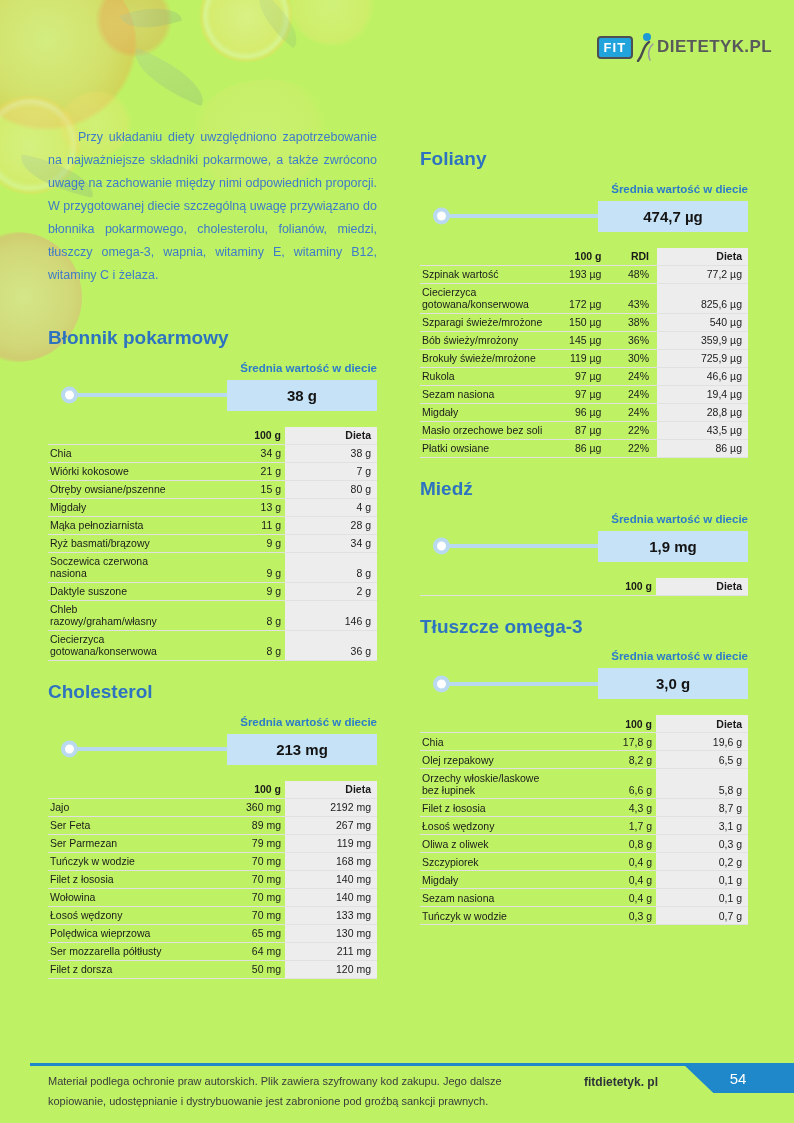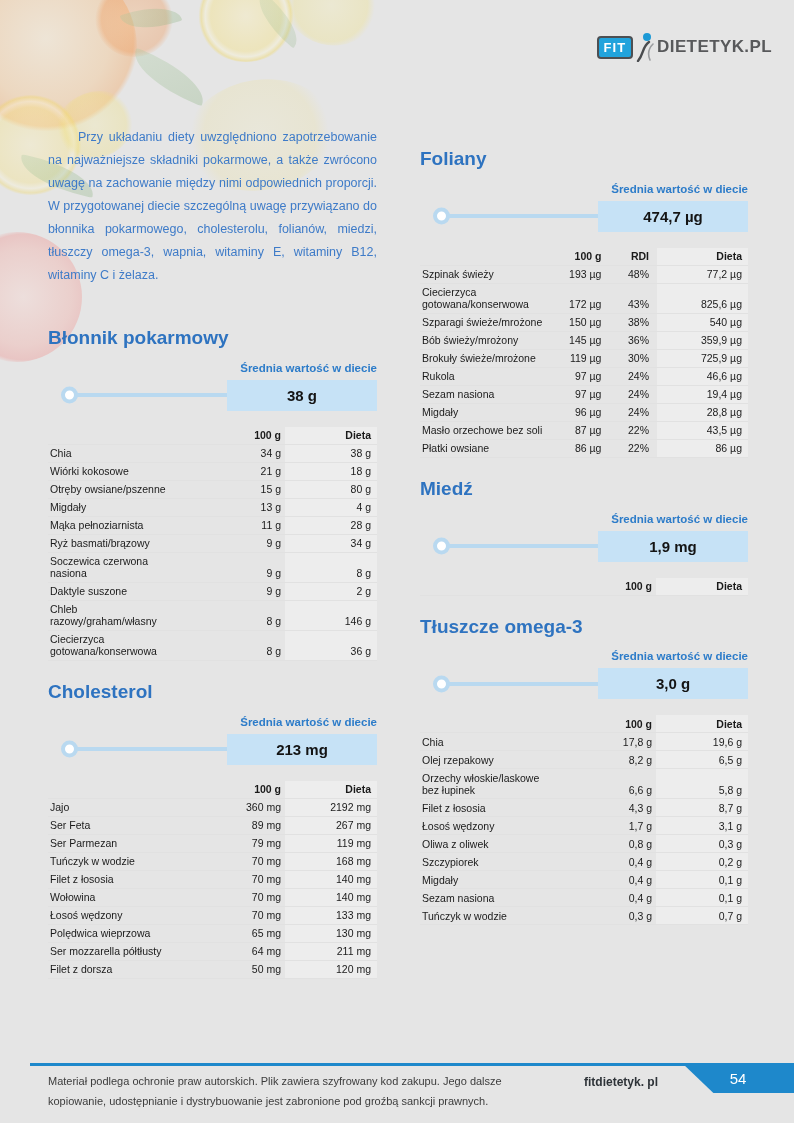--- a/index.html
+++ b/index.html
@@ -1,16 +1,16 @@
 <!DOCTYPE html>
 <html lang="pl"><head>
 <meta charset="utf-8">
 <style>
   html,body{margin:0;padding:0;background:#fff;}
-  .page{position:relative;width:794px;height:1123px;background:#e5e5e5;overflow:hidden;
+  .page{position:relative;width:794px;height:1123px;background:#bef264;overflow:hidden;
         font-family:"Liberation Sans", sans-serif;color:#1a1a1a;}
 
   
   .bg-decor{position:absolute;inset:0;pointer-events:none;}
   .fruit{position:absolute;border-radius:50%;}
   .grapefruit-tl{left:-38px;top:-40px;width:175px;height:175px;opacity:.33;
     background:radial-gradient(circle at 48% 45%, #ffe3b8 0%, #fbbd76 48%, #f79a45 66%, rgba(247,154,69,0) 70%);}
   .orange-top{left:95px;top:-18px;width:78px;height:75px;opacity:.35;
     background:radial-gradient(circle at 50% 50%, #f8b173 0%, #ef9350 60%, rgba(239,147,80,0) 72%);}
   .lemonslice-top{left:196px;top:-30px;width:100px;height:92px;opacity:.4;
@@ -134,21 +134,21 @@
               </thead>
       <tbody>
                 <tr class="">
                   <td class="name">Chia</td>
                   <td class="val">34 g</td>
                   <td class="dieta">38 g</td>
                 </tr>
                 <tr class="">
                   <td class="name">Wiórki kokosowe</td>
                   <td class="val">21 g</td>
-                  <td class="dieta">18 g</td>
+                  <td class="dieta">7 g</td>
                 </tr>
                 <tr class="">
                   <td class="name">Otręby owsiane/pszenne</td>
                   <td class="val">15 g</td>
                   <td class="dieta">80 g</td>
                 </tr>
                 <tr class="">
                   <td class="name">Migdały</td>
                   <td class="val">13 g</td>
                   <td class="dieta">4 g</td>
@@ -275,21 +275,21 @@
       <thead>
                 <tr>
                   <th class="name"></th>
                   <th class="val">100 g</th>
                   <th class="rdi">RDI</th>
                   <th class="dieta">Dieta</th>
                 </tr>
               </thead>
       <tbody>
                 <tr class="">
-                  <td class="name">Szpinak świeży</td>
+                  <td class="name">Szpinak wartość</td>
                   <td class="val">193 µg</td>
                   <td class="rdi">48%</td>
                   <td class="dieta">77,2 µg</td>
                 </tr>
                 <tr class="">
                   <td class="name">Ciecierzyca
 gotowana/konserwowa</td>
                   <td class="val">172 µg</td>
                   <td class="rdi">43%</td>
                   <td class="dieta">825,6 µg</td>

